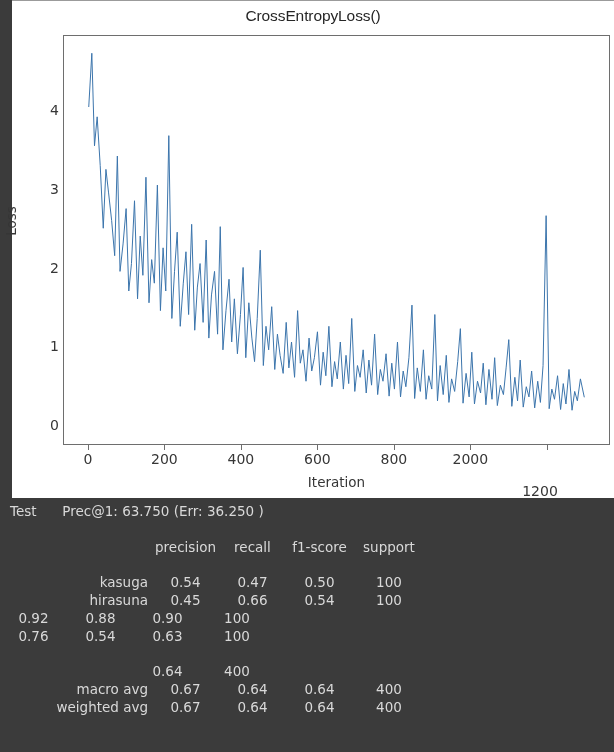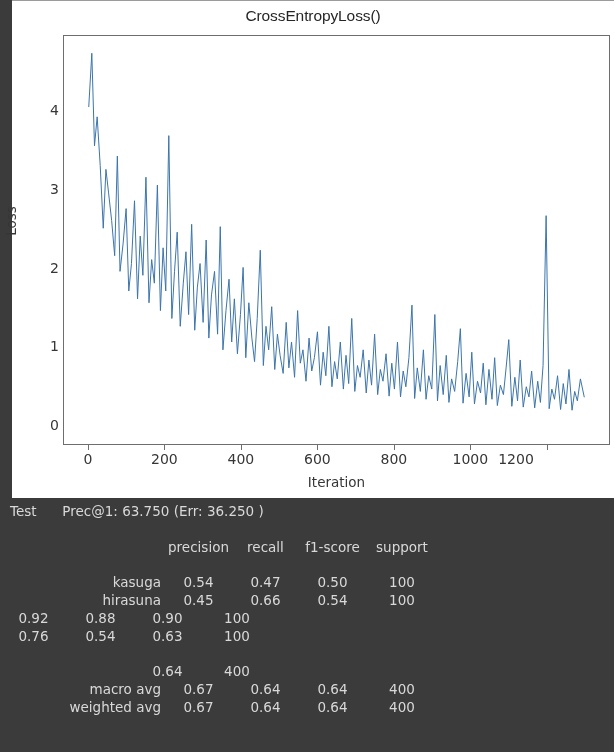--- a/index.html
+++ b/index.html
@@ -156,21 +156,20 @@
     height: 18px;
     align-items: center;
   }
   .rep-row.spacer { height: 17px; }
   .c-label {
     width: 148px;
     text-align: right;
     padding-right: 4px;
     color: #d9d9d9;
     font-size: 13.5px;
-    padding-left: 13px;
   }
   .c-num {
     width: 67px;
     text-align: center;
     color: #d9d9d9;
     font-size: 13.5px;
   }
   .c-num.support { width: 72px; }
   .hdr .c-num { color: #d9d9d9; }
 </style>
@@ -207,23 +206,23 @@
   <div class="xtick" style="left: 75.8636px;">0</div>
       <div class="xtickmark" style="left: 75.8636px;"></div>
       <div class="xtick" style="left: 152.367px;">200</div>
       <div class="xtickmark" style="left: 152.367px;"></div>
       <div class="xtick" style="left: 228.871px;">400</div>
       <div class="xtickmark" style="left: 228.871px;"></div>
       <div class="xtick" style="left: 305.374px;">600</div>
       <div class="xtickmark" style="left: 305.374px;"></div>
       <div class="xtick" style="left: 381.878px;">800</div>
       <div class="xtickmark" style="left: 381.878px;"></div>
-      <div class="xtick" style="left: 458.381px;">1000</div>
+      <div class="xtick" style="left: 458.381px;">2000</div>
       <div class="xtickmark" style="left: 458.381px;"></div>
-      <div class="xtick" style="left: 504px;">1200</div>
+      <div class="xtick" style="left: 528px; margin-top: 32px;">1200</div>
       <div class="xtickmark" style="left: 534.885px;"></div>
     </div>
 
   <div id="console">
     <div id="test-line">Test      Prec@1: 63.750 (Err: 36.250 )</div>
 
     <div id="report">
       <div class="rep-row hdr">
         <div class="c-label"></div>
         <div class="c-num">precision</div>

